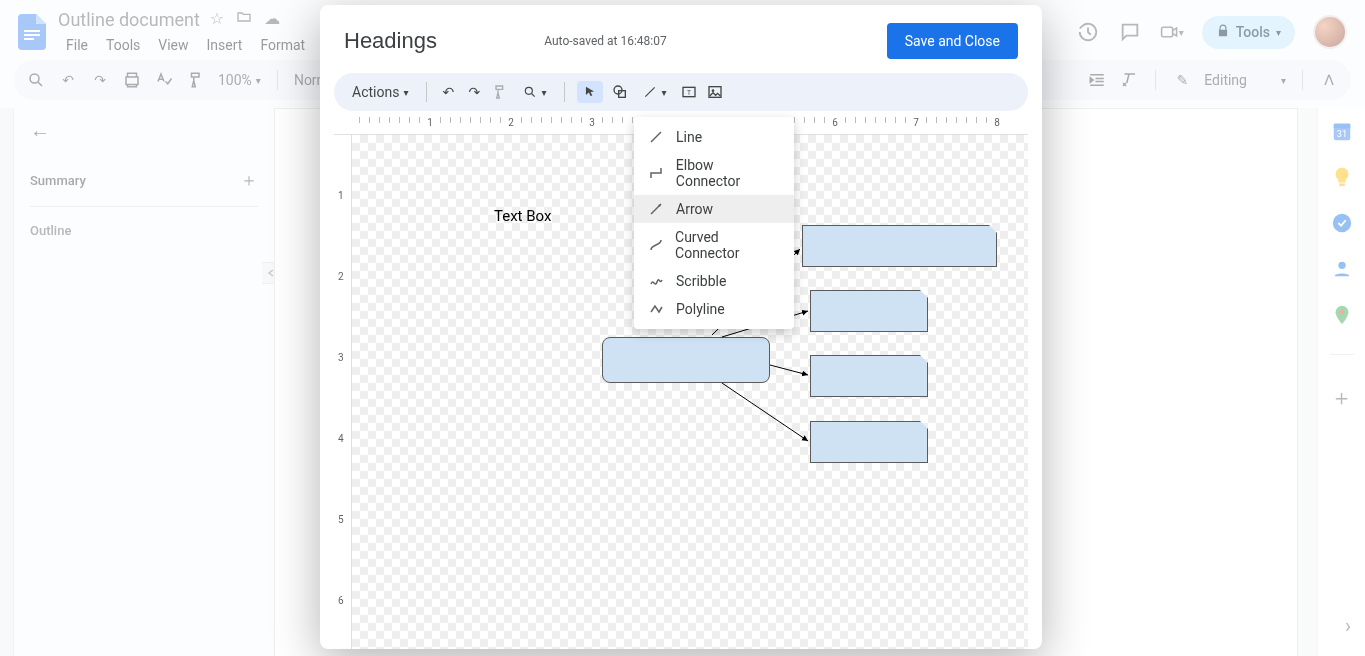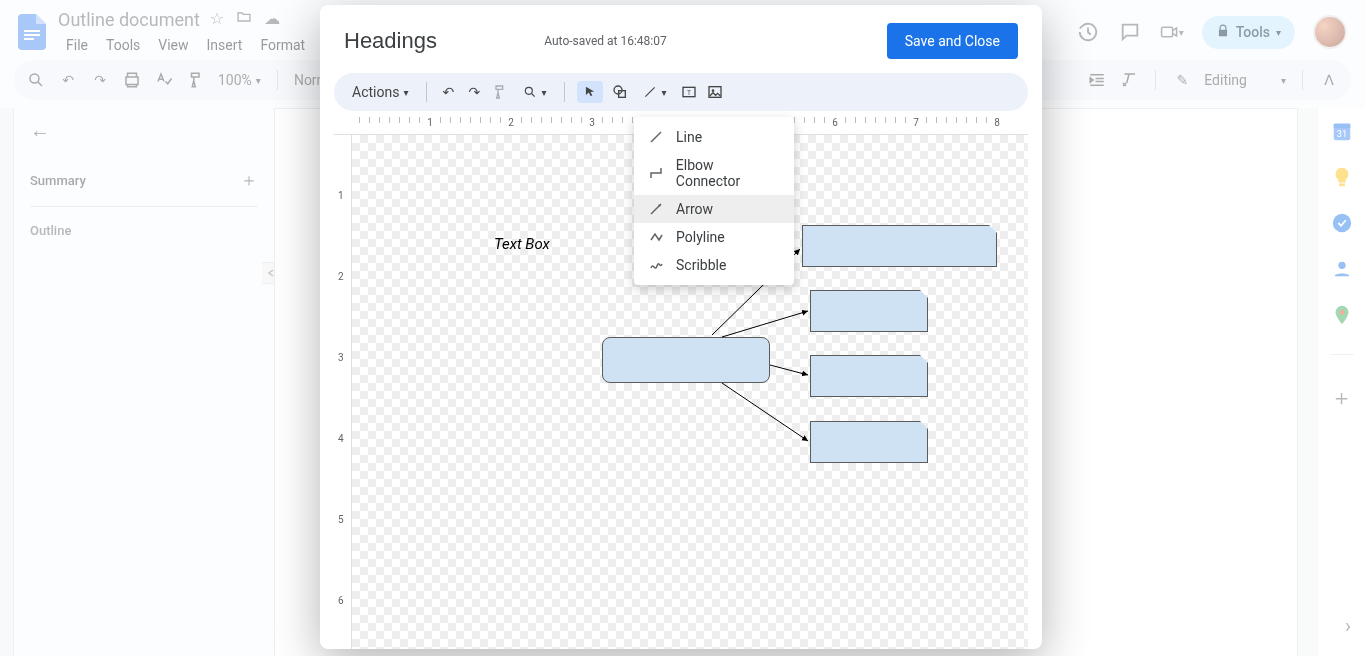--- a/index.html
+++ b/index.html
@@ -156,21 +156,21 @@
   position:absolute; left:32px; top:24px; right:14px; bottom:0;
   background-image:
     linear-gradient(45deg,#eee 25%,transparent 25%),
     linear-gradient(-45deg,#eee 25%,transparent 25%),
     linear-gradient(45deg,transparent 75%,#eee 75%),
     linear-gradient(-45deg,transparent 75%,#eee 75%);
   background-size: 16px 16px;
   background-position: 0 0,0 8px,8px -8px,-8px 0;
 }
 .canvas-text {
-  position:absolute; left: 142px; top: 100px; font-size: 15px; color:#000;font-style:italic;
+  position:absolute; left: 142px; top: 72px; font-size: 15px; color:#000;
 }
 .shape-rrect {
   position:absolute; background:#cfe2f3; border:1px solid #5b5b5b; border-radius: 8px;
 }
 .shape-snip {
   position:absolute; background:#cfe2f3; border:1px solid #5b5b5b;
   clip-path: polygon(0 0, calc(100% - 8px) 0, 100% 8px, 100% 100%, 0 100%);
 }
 svg.arrows { position:absolute; left:0; top:0; width:100%; height:100%; pointer-events:none;}
 
@@ -532,27 +532,35 @@
           <svg width="14" height="14">
             <line x1="2" y1="12" x2="12" y2="2" stroke="#5f6368" stroke-width="1.5"></line>
             <path d="M12 2l-3 1 2 2z" fill="#5f6368"></path>
           </svg>
         </span>
         <span>Arrow</span>
       </div>
       <div class="dd-item">
         <span class="dd-icon">
           <svg width="14" height="14">
-            <path d="M2 10L6 4L10 10L13 5" fill="none" stroke="#5f6368" stroke-width="1.5"></path>
+            <path d="M2 12 C2 6 12 8 12 2" fill="none" stroke="#5f6368" stroke-width="1.5"></path>
           </svg>
         </span>
-        <span>Polyline</span>
+        <span>Curved Connector</span>
       </div>
       <div class="dd-item">
         <span class="dd-icon">
           <svg width="14" height="14">
             <path d="M2 10c2-6 4 4 6-2s3 3 5-2" fill="none" stroke="#5f6368" stroke-width="1.5"></path>
           </svg>
         </span>
         <span>Scribble</span>
       </div>
+      <div class="dd-item">
+        <span class="dd-icon">
+          <svg width="14" height="14">
+            <path d="M2 10L6 4L10 10L13 5" fill="none" stroke="#5f6368" stroke-width="1.5"></path>
+          </svg>
+        </span>
+        <span>Polyline</span>
+      </div>
     </div>
 </div>
 
 </body></html>

